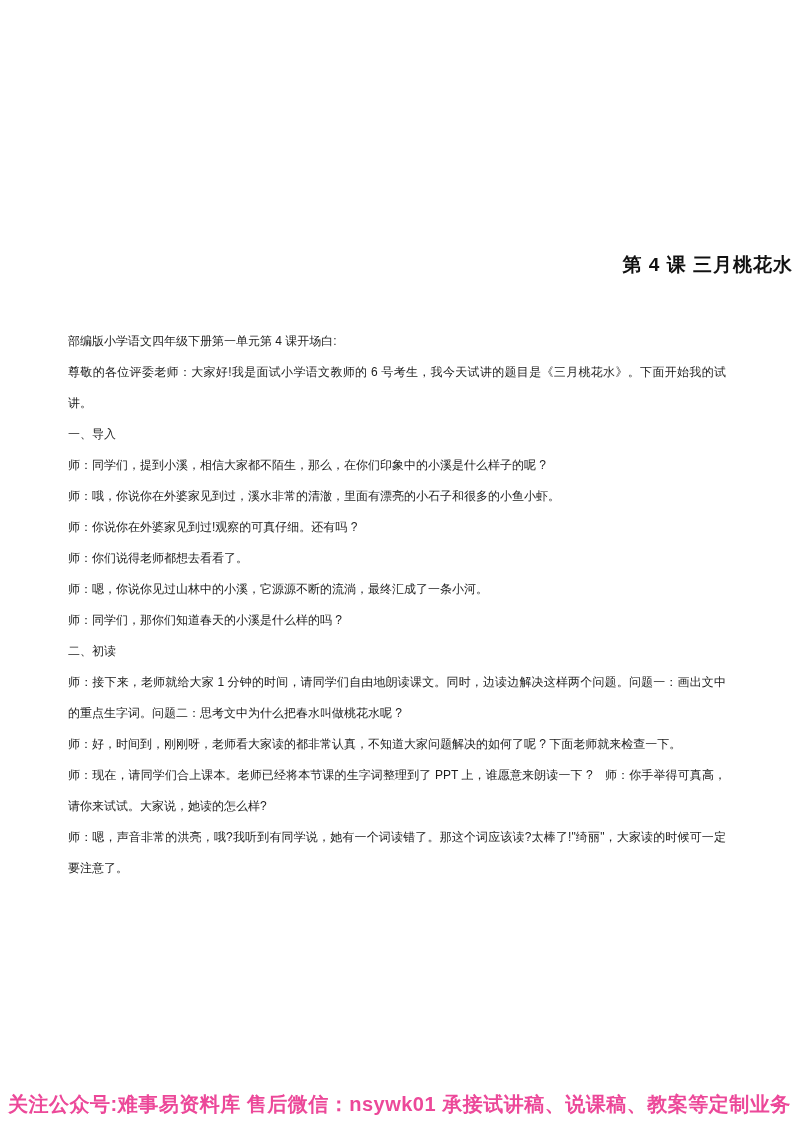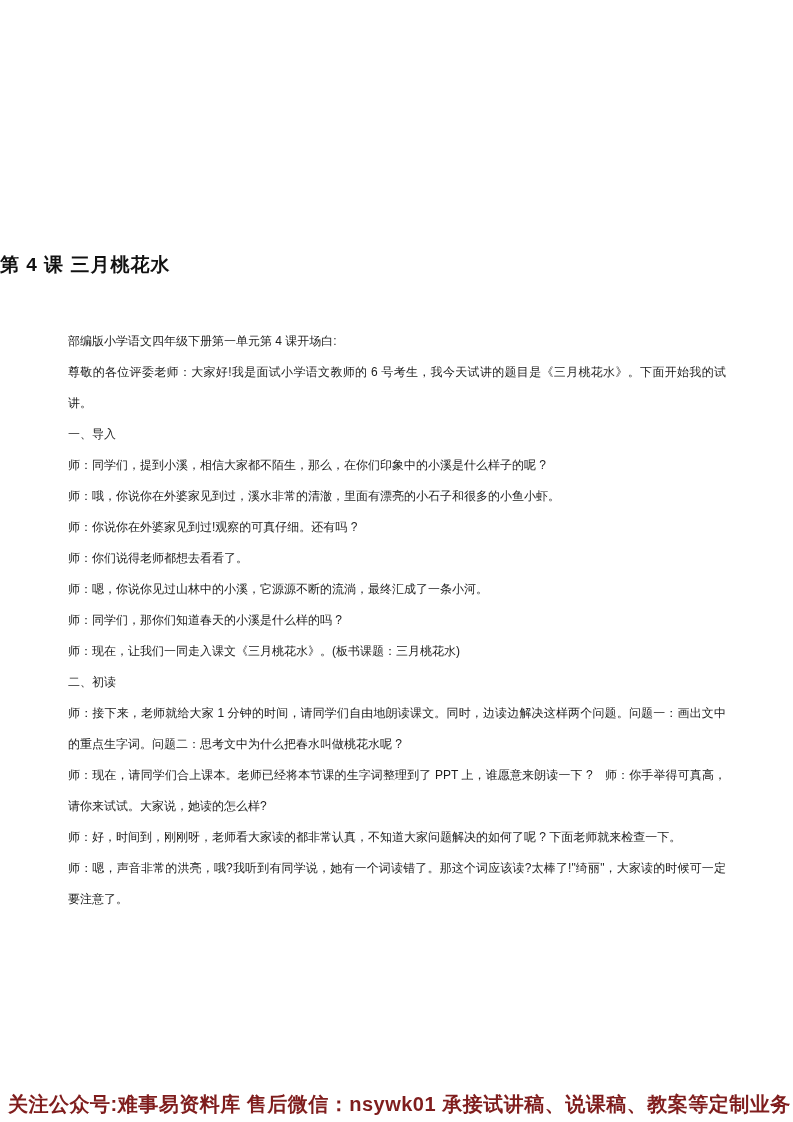--- a/index.html
+++ b/index.html
@@ -8,21 +8,21 @@
     width:793px;height:1122px;
     background:#ffffff;
     overflow:hidden;
     font-family:"Liberation Sans","DejaVu Sans",sans-serif;
     color:#1c1c1c;
   }
   .title{
     position:absolute;
     top:252px;left:0;width:100%;
     margin:0;
-    text-align:left;
+    text-align:right;
     font-size:19px;
     font-weight:bold;
     color:#111111;
     letter-spacing:1px;
   }
   .body{
     position:absolute;
     top:326px;left:68px;width:658px;
     font-size:12px;
     line-height:31px;
@@ -49,25 +49,24 @@
   <div class="body">
       <div class="para"><span>部编版小学语文四年级下册第一单元第 4 课开场白:</span></div>
       <div class="para"><span>尊敬的各位评委老师：大家好!我是面试小学语文教师的 6 号考生，我今天试讲的题目是《三月桃花水》。下面开始我的试讲。</span></div>
       <div class="para"><span class="bold">一、导入</span></div>
       <div class="para"><span>师：同学们，提到小溪，相信大家都不陌生，那么，在你们印象中的小溪是什么样子的呢 ?</span></div>
       <div class="para"><span>师：哦，你说你在外婆家见到过，溪水非常的清澈，里面有漂亮的小石子和很多的小鱼小虾。</span></div>
       <div class="para"><span>师：你说你在外婆家见到过!观察的可真仔细。还有吗 ?</span></div>
       <div class="para"><span>师：你们说得老师都想去看看了。</span></div>
       <div class="para"><span>师：嗯，你说你见过山林中的小溪，它源源不断的流淌，最终汇成了一条小河。</span></div>
       <div class="para"><span>师：同学们，那你们知道春天的小溪是什么样的吗 ?</span></div>
-      <div class="para"><span>师：现在，让我们一同走入课文《三月桃花水》。</span><span class="bold">(板书课题：三月桃花水)</span></div>
       <div class="para"><span class="bold">二、初读</span></div>
       <div class="para"><span>师：接下来，老师就给大家 1 分钟的时间，请同学们自由地朗读课文。同时，边读边解决这样两个问题。问题一：</span><span class="bold">画出文中的重点生字词。</span><span>问题二：</span><span class="bold">思考文中为什么把春水叫做桃花水呢 ?</span></div>
+      <div class="para"><span>师：好，时间到，刚刚呀，老师看大家读的都非常认真，不知道大家问题解决的如何了呢 ? 下面老师就来检查一下。</span></div>
       <div class="para"><span>师：现在，请同学们合上课本。老师已经将本节课的生字词整理到了 PPT 上，谁愿意来朗读一下 ?　师：你手举得可真高，请你来试试。大家说，她读的怎么样?</span></div>
-      <div class="para"><span>师：好，时间到，刚刚呀，老师看大家读的都非常认真，不知道大家问题解决的如何了呢 ? 下面老师就来检查一下。</span></div>
       <div class="para"><span>师：嗯，声音非常的洪亮，哦?我听到有同学说，她有一个词读错了。那这个词应该读?太棒了!"绮丽"，大家读的时候可一定要注意了。</span></div>
     </div>
 
-  <div class="footer" style="color: #7f1d1d;">
+  <div class="footer" style="color: #ec4899;">
     <span>关注公众号:难事易资料库  售后微信：nsywk01  承接试讲稿、说课稿、教案等定制业务</span>
   </div>
 
 </div>
 
 </body></html>

